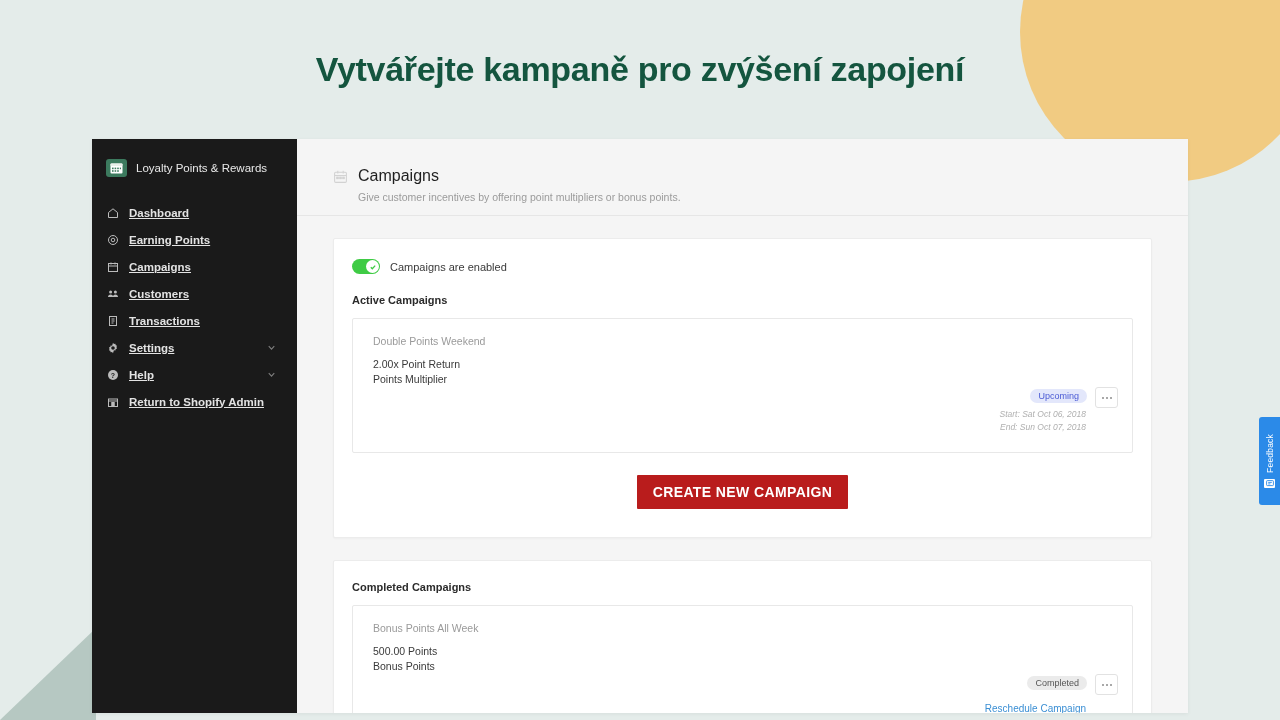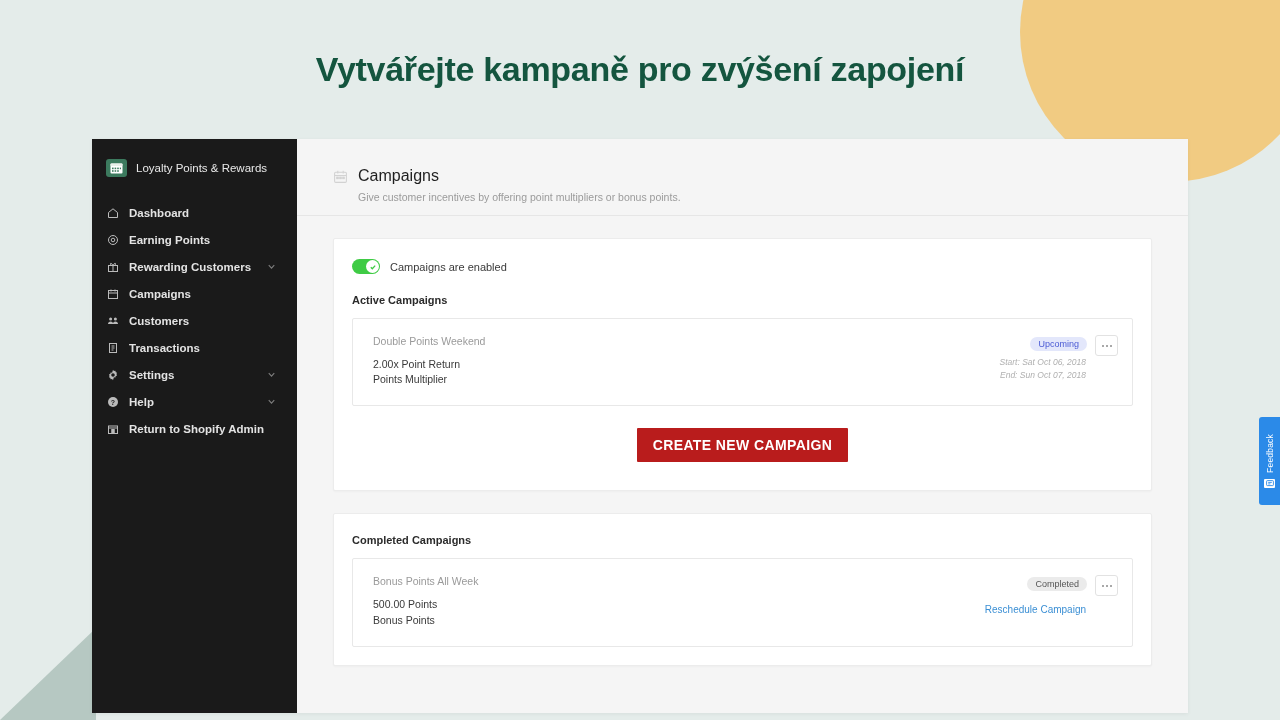--- a/index.html
+++ b/index.html
@@ -86,21 +86,21 @@
     font-weight: bold;
     position: relative;
   }
   .nav-icon {
     width: 13px; height: 13px;
     display: flex; align-items: center; justify-content: center;
     flex-shrink: 0;
     opacity: 0.85;
   }
   .nav-icon svg { display: block; }
-  .nav-label { flex: 1; }
+  .nav-label { flex: 1; text-decoration: underline; }
   .nav-chevron {
     width: 11px; height: 11px;
     opacity: 0.55;
     margin-right: 6px;
   }
   
   .main {
     flex: 1;
     background: #f5f5f5;
     position: relative;
@@ -167,20 +167,21 @@
   
   .campaign-card {
     margin-top: 12px;
     border: 1px solid #e8e8e8;
     border-radius: 2px;
     background: #fff;
     display: flex;
     justify-content: space-between;
     padding: 16px 14px 18px 20px;
     min-height: 78px;
+    flex-direction: column;
   }
   .camp-left { display: flex; flex-direction: column; }
   .camp-name {
     font-size: 10.5px;
     color: #9a9a9a;
     margin-bottom: 10px;
   }
   .camp-value {
     font-size: 10.5px;
     color: #3a3a3a;
@@ -328,33 +329,20 @@
       <div class="nav-item">
         <span class="nav-icon">
           <svg width="12" height="12" viewBox="0 0 12 12" fill="none" stroke="#d8d8d8" stroke-width="1">
             <circle cx="6" cy="6" r="4.5"></circle>
               <circle cx="6" cy="6" r="1.8"></circle>
           </svg>
         </span>
         <span class="nav-label">Earning Points</span>
       </div>
 
-      <div class="nav-item">
-        <span class="nav-icon">
-          <svg width="12" height="12" viewBox="0 0 12 12" fill="none" stroke="#d8d8d8" stroke-width="1">
-            <rect x="1.5" y="4.5" width="9" height="6"></rect>
-              <path d="M1 4.5h10M6 4.5v6"></path>
-            <path d="M6 4.5c-1.6 0-2.6-.6-2.6-1.5S4.4 1.5 6 4.5zM6 4.5c1.6 0 2.6-.6 2.6-1.5S7.6 1.5 6 4.5z"></path>
-          </svg>
-        </span>
-        <span class="nav-label">Rewarding Customers</span>
-        <svg class="nav-chevron" viewBox="0 0 12 12" fill="none" stroke="#cfcfcf" stroke-width="1.2">
-          <path d="M3 4.5 L6 7.8 L9 4.5"></path>
-        </svg>
-      </div>
 
       <div class="nav-item">
         <span class="nav-icon">
           <svg width="12" height="12" viewBox="0 0 12 12" fill="none" stroke="#d8d8d8" stroke-width="1">
             <rect x="1.5" y="2.5" width="9" height="8"></rect>
               <path d="M1.5 5h9M4 1.5v2M8 1.5v2"></path>
           </svg>
         </span>
         <span class="nav-label">Campaigns</span>
       </div>

